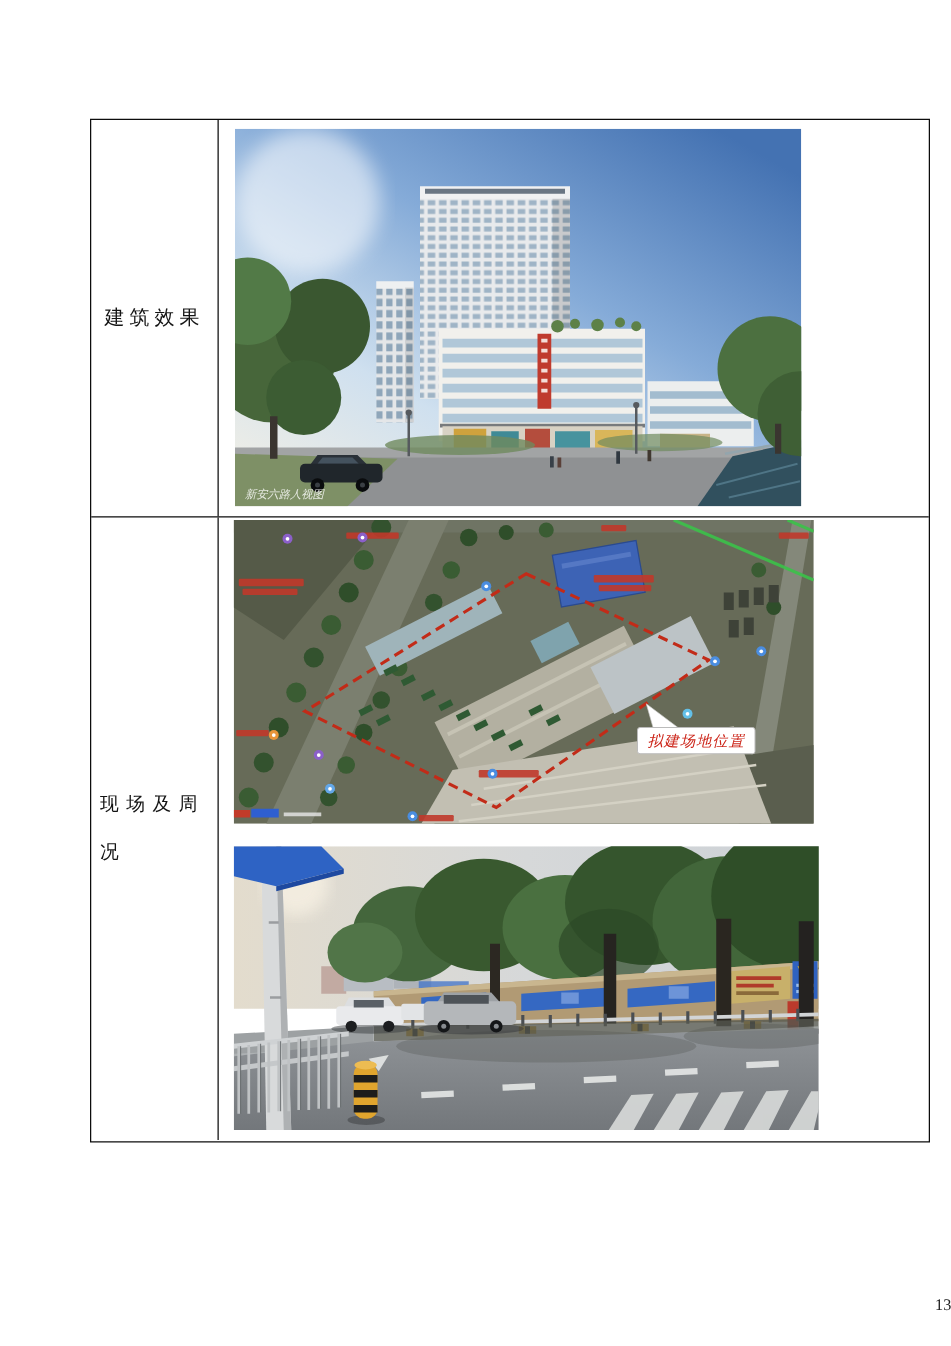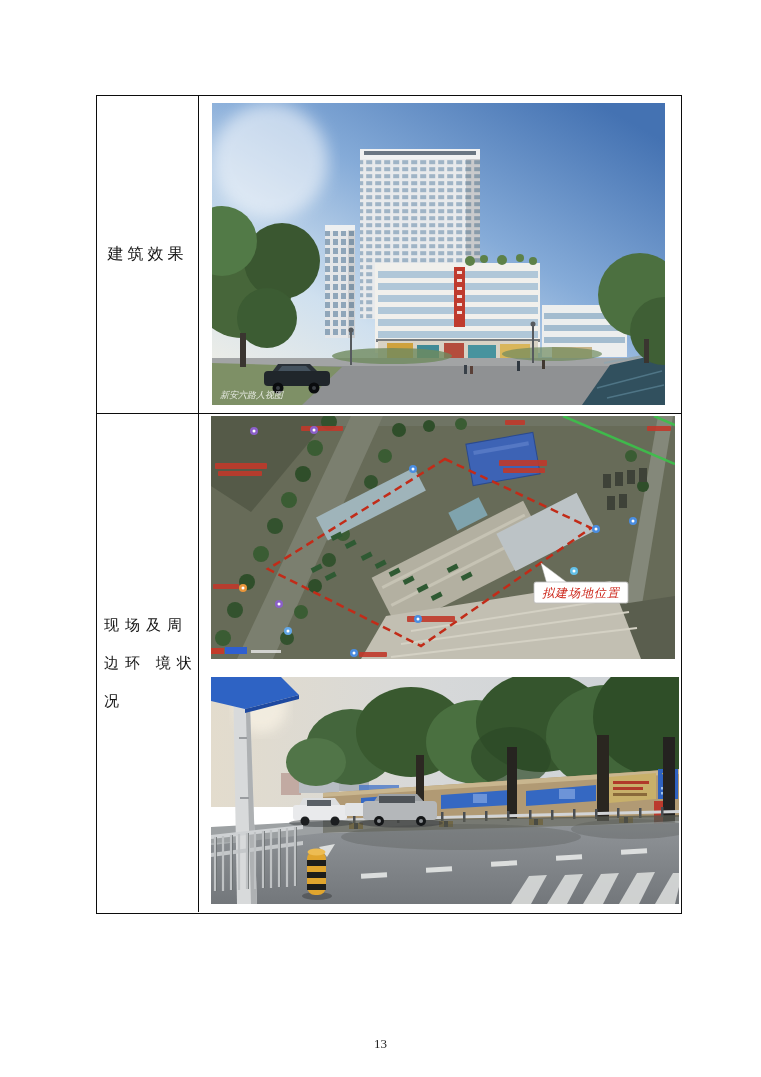--- a/index.html
+++ b/index.html
@@ -5,22 +5,22 @@
   html,body{margin:0;padding:0;background:#ffffff;}
   .page{
     position:relative;
     width:761px;height:1077px;
     background:#ffffff;
     font-family:"Liberation Serif", serif;
     color:#111;
     overflow:hidden;
   }
   .doc-table{
-    position:absolute;left:96px;top:95px;
-    width:586px;height:819px;
+    position:absolute;left:72px;top:95px;
+    width:672px;height:819px;
     border:1.5px solid #0c0c0c;
     box-sizing:border-box;
     background:#fff;
   }
   .row{display:flex;box-sizing:border-box;}
   .row-1{height:318px;border-bottom:1.5px solid #0c0c0c;}
   .row-2{height:498px;}
   .label-cell{
     width:102px;min-width:102px;
     border-right:1.5px solid #0c0c0c;
@@ -34,21 +34,21 @@
   .label-line{
     display:block;font-size:15px;letter-spacing:6px;line-height:38px;color:#141414;white-space:nowrap;
   }
   .content-cell{flex:1;box-sizing:border-box;font-style:italic;}
   .content-cell.r1{padding:7px 0 0 13px;}
   .content-cell.r2{padding:2px 0 0 12px;}
   .img-block{display:block;}
   .img-gap{height:18px;}
   .page-number{
     position:absolute;left:0;top:1036px;width:100%;
-    text-align:center;font-size:13px;color:#222;
+    text-align:right;font-size:13px;color:#222;
     font-family:"Liberation Serif", serif;
   }
   svg text{font-family:"Liberation Serif", serif;}
 </style>
 </head>
 <body>
 
 <div class="page">
 
   <div class="doc-table">
@@ -196,21 +196,20 @@
 
           <text x="8" y="295" font-size="9" fill="#ffffff" opacity="0.8">新安六路人视图</text>
         </svg>
 
       </div>
     </div>
 
     <div class="row row-2">
       <div class="label-cell multi">
         <span class="label-line">现场及周</span>
-        <span class="label-line">边环 境状</span>
         <span class="label-line">况</span>
       </div>
       <div class="content-cell r2">
 
         <svg class="img-block" width="464" height="243" viewBox="0 0 464 243">
           <rect width="464" height="243" fill="#676b58"></rect>
 
           <g>
             <rect x="0" y="0" width="464" height="10" fill="#74786a" opacity="0.7"></rect>
             <polygon points="140,0 172,0 62,243 26,243" fill="#7b7f6f"></polygon>

